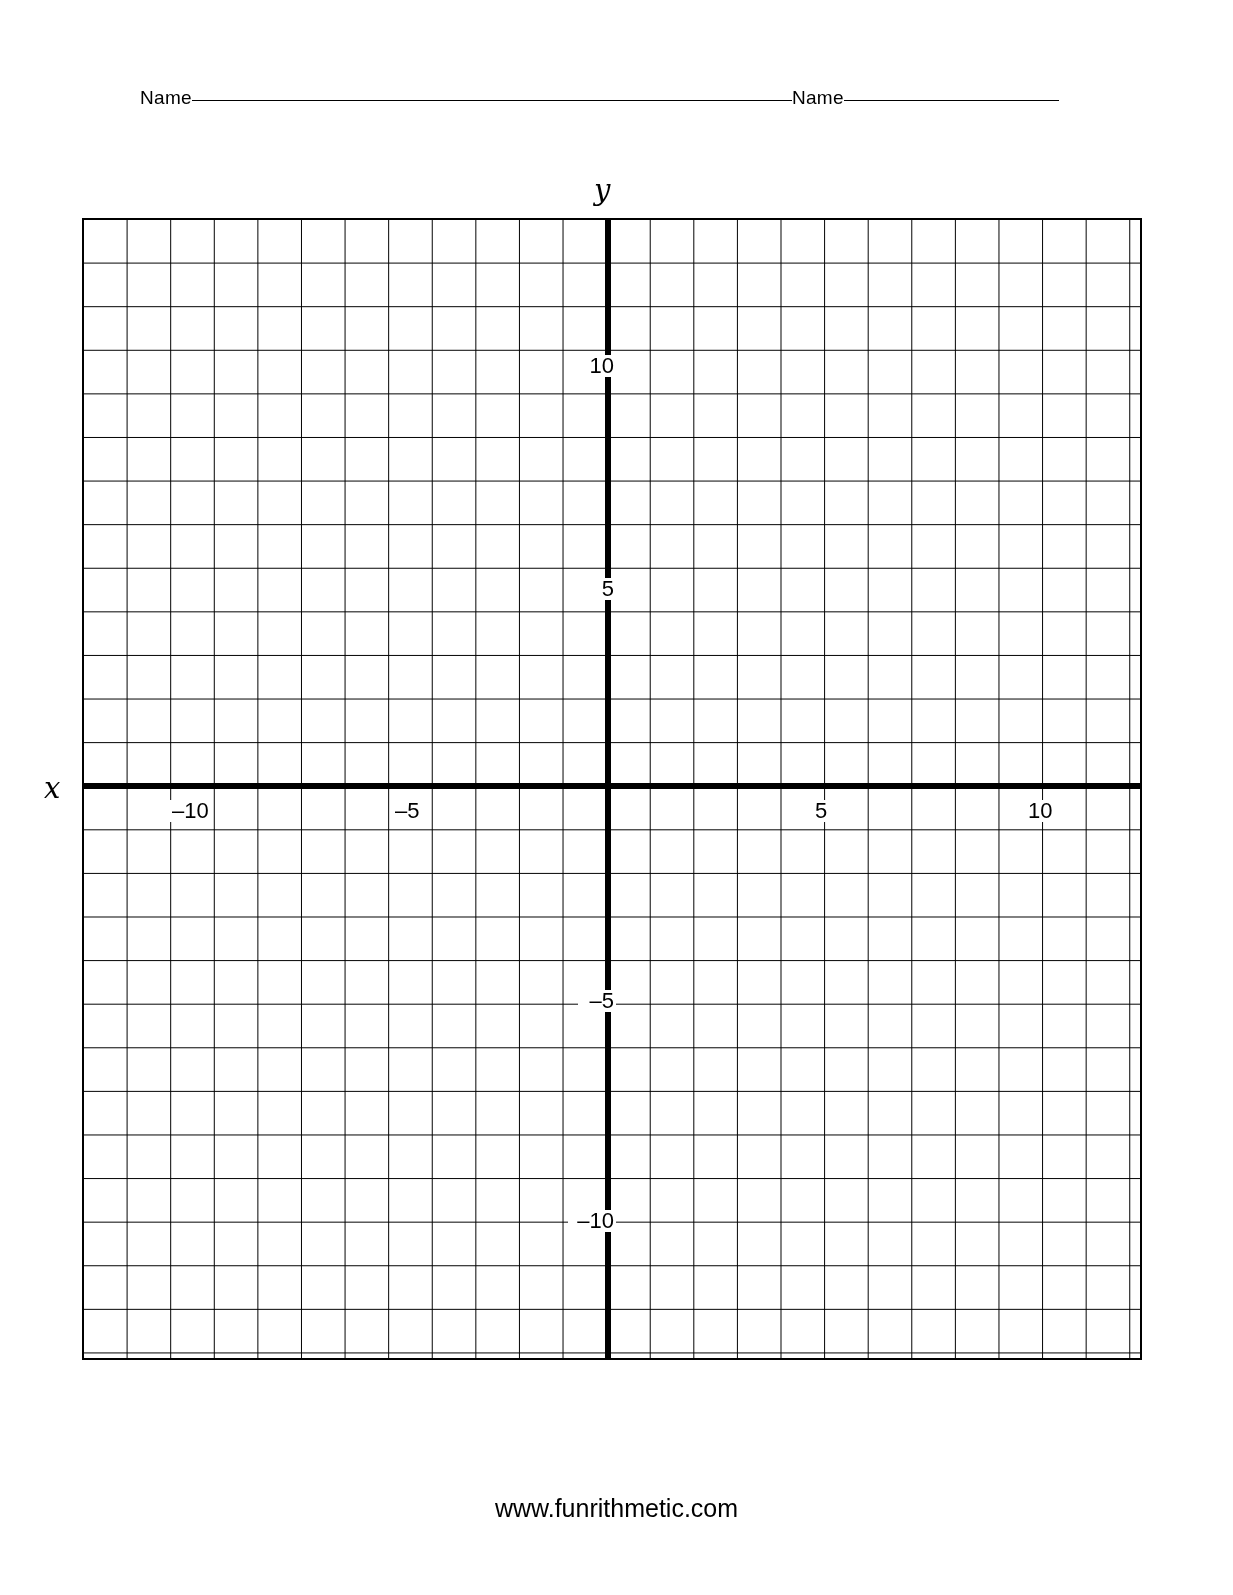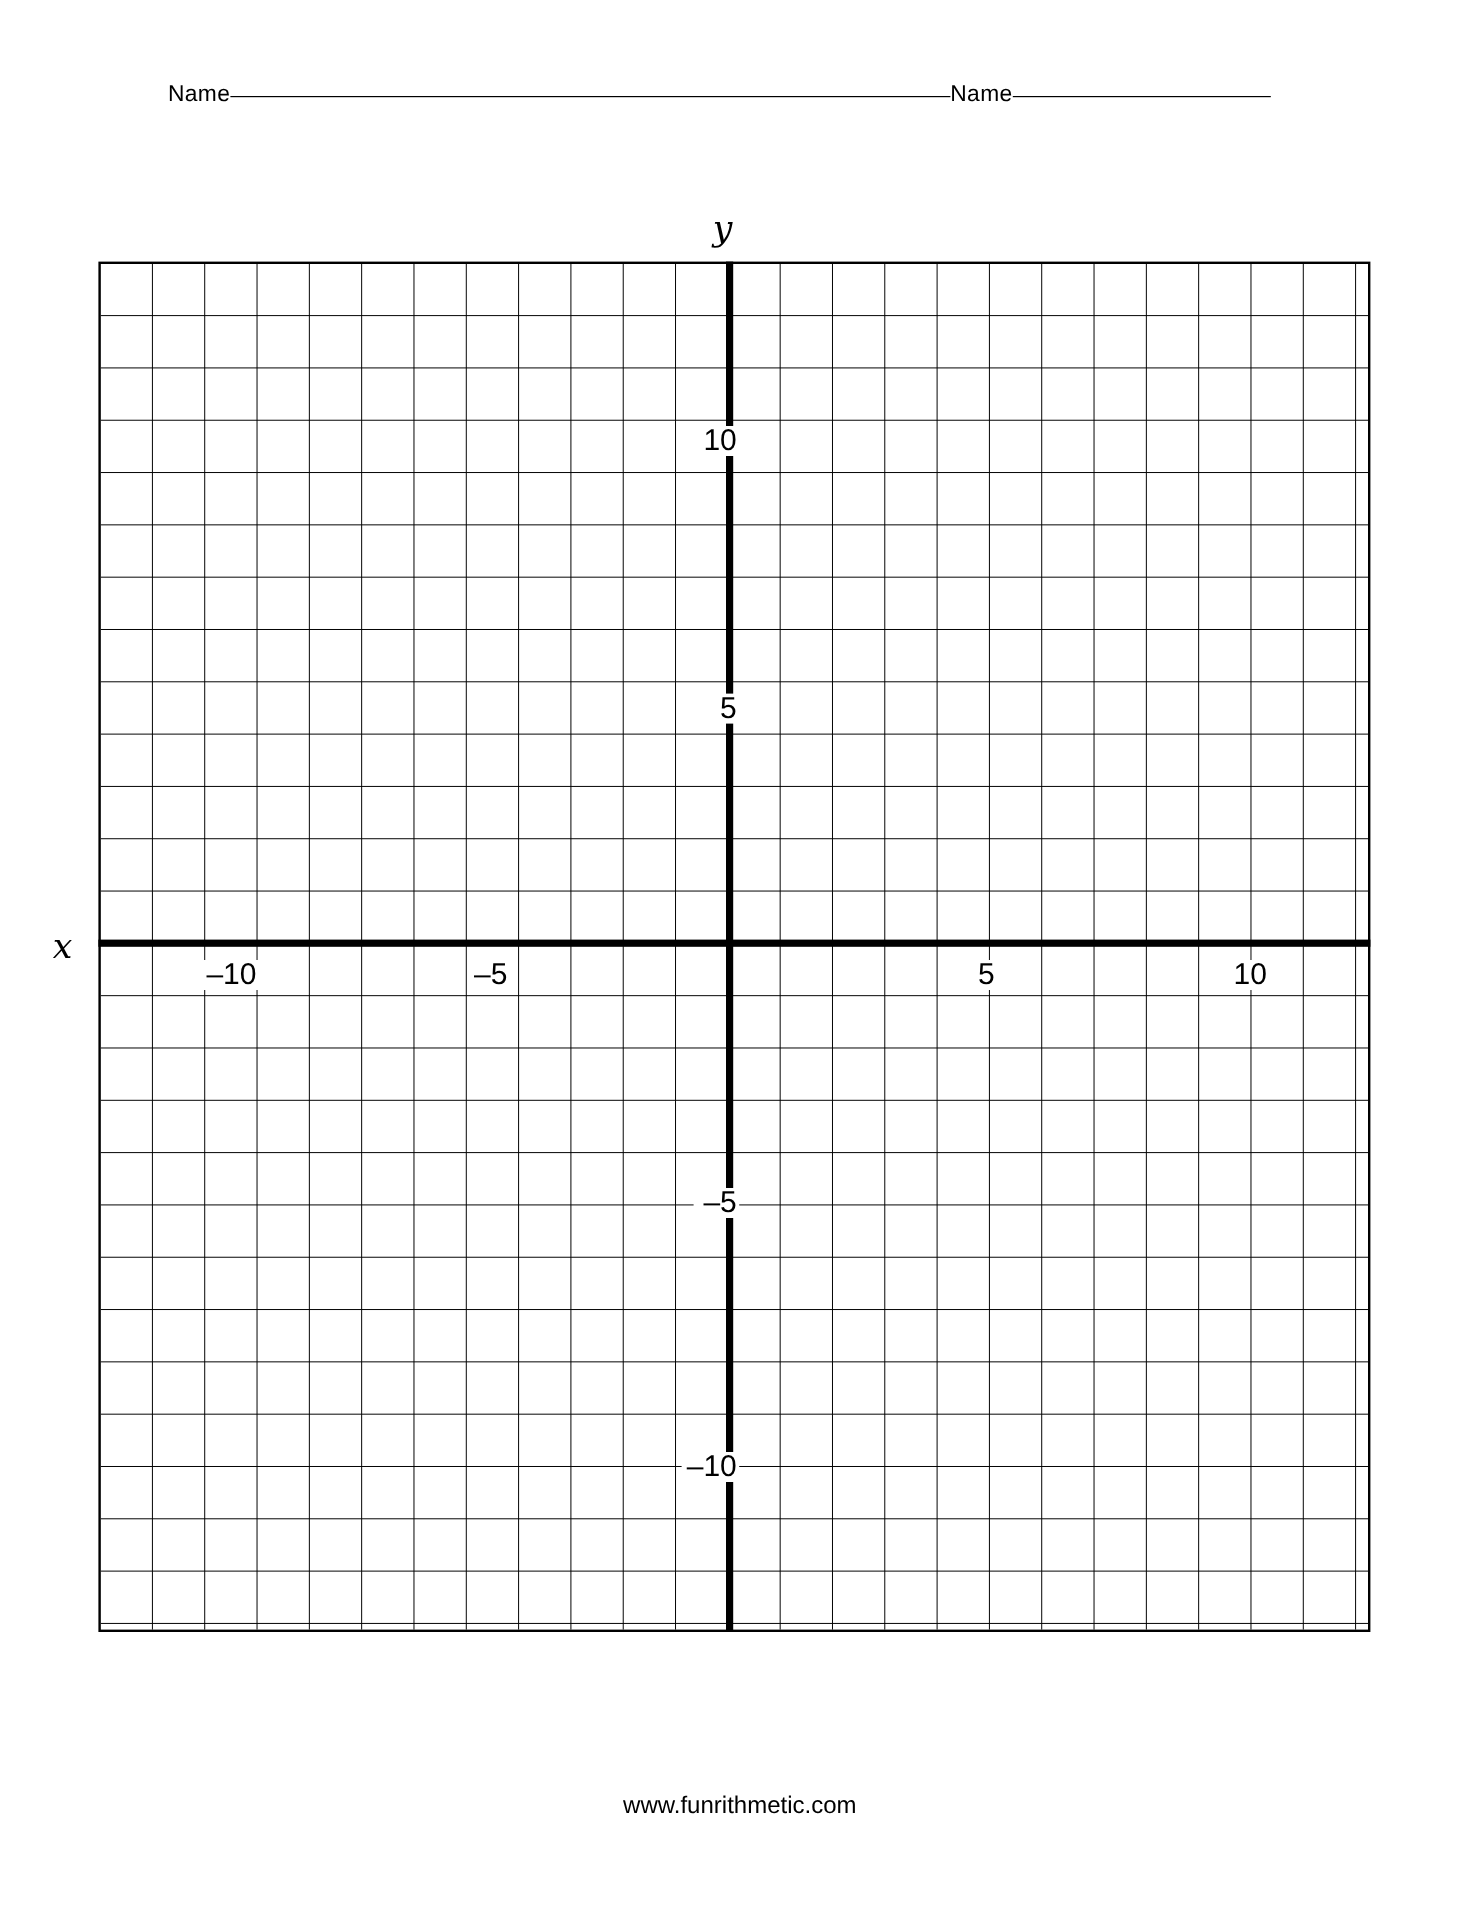--- a/index.html
+++ b/index.html
@@ -24,20 +24,21 @@
     width: 925px;
     height: 30px;
     display: flex;
     align-items: baseline;
     font-size: 19px;
     white-space: nowrap;
   }
   .hdr-label {
     font-size: 19px;
     letter-spacing: 0.3px;
+    margin-top: 19px;
   }
   .hdr-rule {
     display: inline-block;
     border-bottom: 1.6px solid #000;
     height: 1px;
     position: relative;
     top: -3px;
   }
   #name-rule { width: 600px; }
   #date-rule { width: 215px; }
@@ -90,35 +91,35 @@
     font-style: italic;
     font-size: 29px;
     line-height: 1;
   }
   #y-letter { left: 594px; top: 176px; }
   #x-letter { left: 44px;  top: 774px; }
 
   
   .tick {
     position: absolute;
-    font-size: 25px;
+    font-size: 22px;
     line-height: 1;
     background: #fff;
     padding: 0 2px;
     white-space: nowrap;
   }
 
   
   #footer {
     position: absolute;
     left: 0;
     top: 1494px;
     width: 1233px;
     text-align: center;
-    font-size: 20px;
+    font-size: 25px;
   }
 </style>
 </head>
 <body>
 
 <div id="header-row">
   <span class="hdr-label">Name</span>
   <span class="hdr-rule" id="name-rule"></span>
   <span class="hdr-label">Name</span>
   <span class="hdr-rule" id="date-rule"></span>

